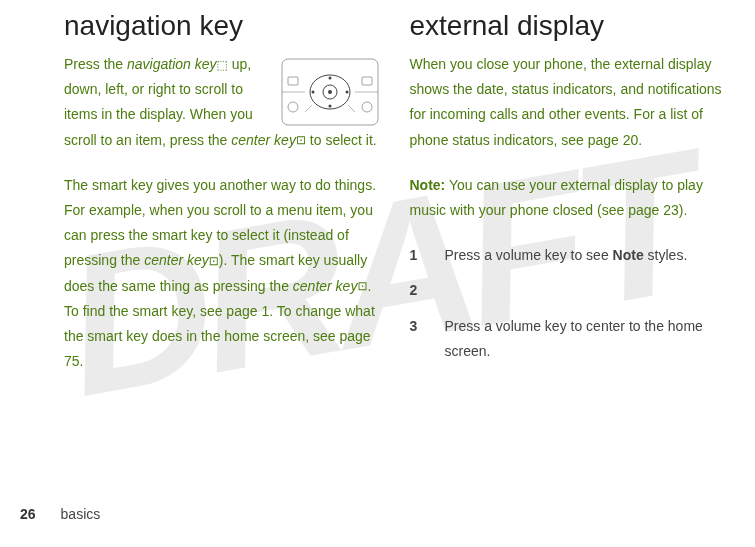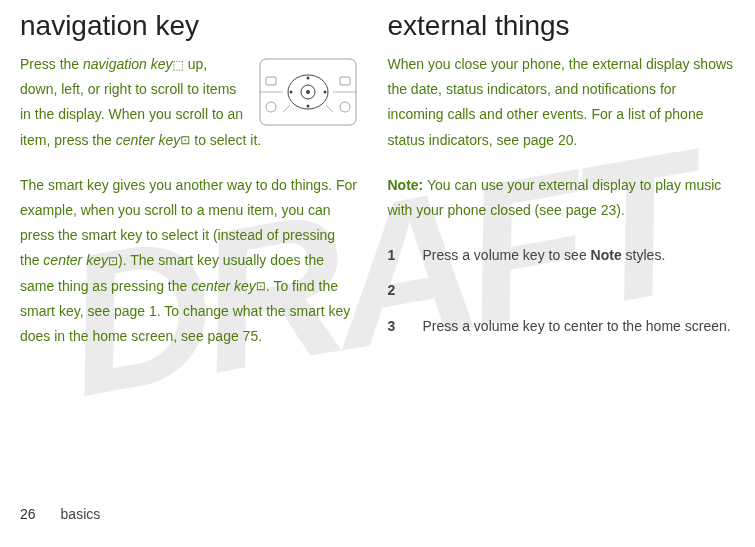--- a/index.html
+++ b/index.html
@@ -26,20 +26,21 @@
       color: rgba(0, 0, 0, 0.08);
       z-index: 0;
       pointer-events: none;
       letter-spacing: -10px;
     }
     .content {
       position: relative;
       z-index: 1;
       display: flex;
       padding: 10px 20px 20px 20px;
+      margin-left: 44px;
     }
     .col {
       width: 50%;
       padding-right: 20px;
     }
     .col:last-child {
       padding-right: 0;
       padding-left: 10px;
     }
     h2 {
@@ -98,21 +99,21 @@
     .footer {
       position: absolute;
       bottom: 25px;
       left: 20px;
       font-size: 14px;
       display: flex;
       align-items: baseline;
       gap: 25px;
     }
     .page-num {
-      font-weight: normal;
+      font-weight: bold;
     }
     .footer-label {
       color: #444;
       text-align: right;
     }
     .bold {
       font-weight: bold;
     }
   </style>
 </head>
@@ -152,21 +153,21 @@
 
     <div>
       <p>
         <span>The smart key gives you another way to do things. For example, when you scroll to a menu item, you can press the smart key to select it (instead of pressing the </span><span class="italic">center key</span><span class="key-icon"> ⊡</span><span>). The smart key usually does the same thing as pressing the </span><span class="italic">center key</span><span class="key-icon"> ⊡</span><span>. To find the smart key, see page 1. To change what the smart key does in the home screen, see page 75.</span>
       </p>
     </div>
   </div>
 
   <div class="col">
     <div>
-      <h2>external things</h2>
+      <h2>external display</h2>
       <p>When you close your phone, the external display shows the date, status indicators, and notifications for incoming calls and other events. For a list of phone status indicators, see page 20.</p>
       <p>
         <span class="bold">Note:</span><span> You can use your external display to play music with your phone closed (see page 23).</span>
       </p>
     </div>
 
     <div>
       <ol>
         <li>
           <span class="num">1</span>

